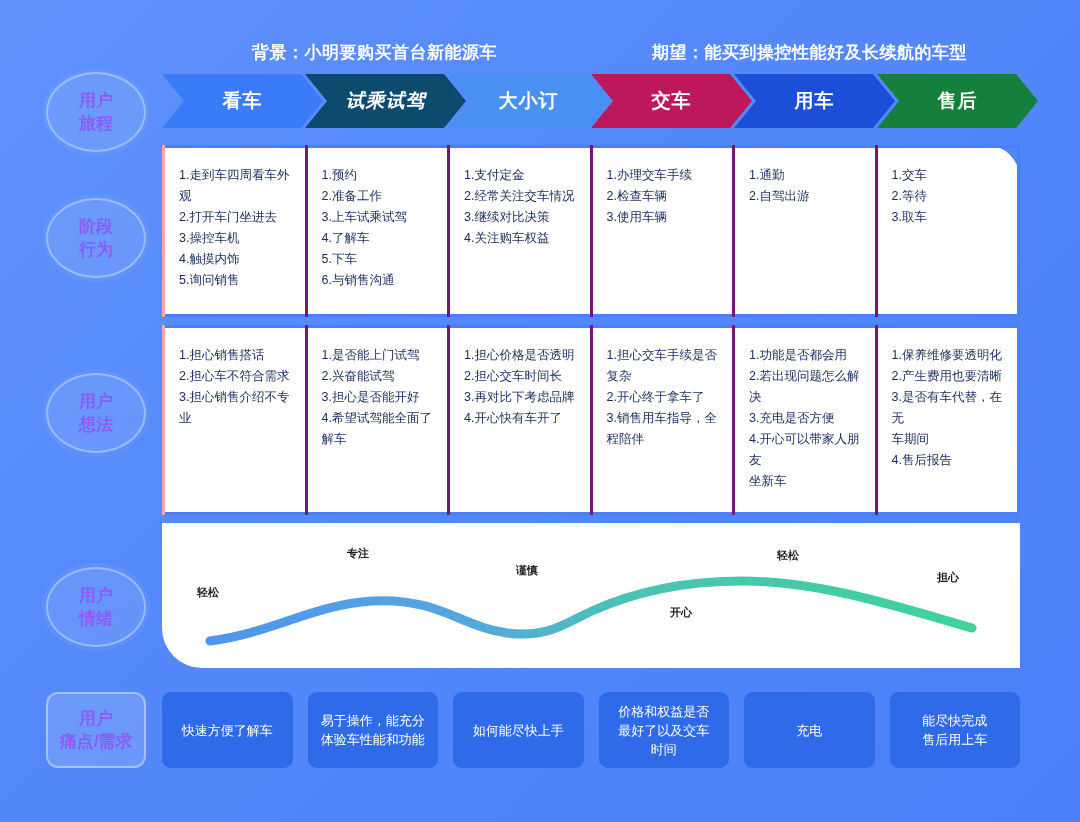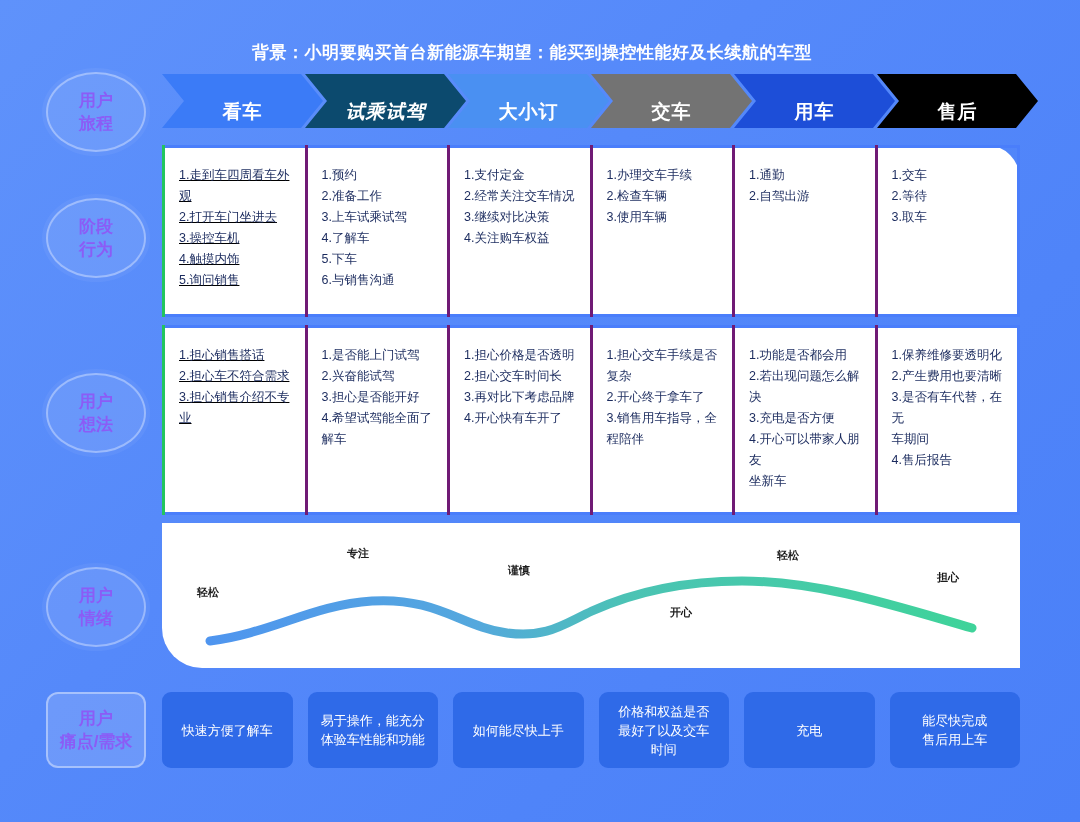--- a/index.html
+++ b/index.html
@@ -26,21 +26,21 @@
     align-items: flex-end;
   }
   .header-item {
     color: #ffffff;
     font-size: 17px;
     font-weight: bold;
     letter-spacing: 0.5px;
     white-space: nowrap;
   }
   .header-bg { margin-left: 92px; }
-  .header-exp { }
+  .header-exp { margin-left: 155px; }
 
   
   .rail-label {
     position: absolute;
     left: 46px;
     width: 100px;
     display: flex;
     align-items: center;
     justify-content: center;
     text-align: center;
@@ -87,21 +87,21 @@
     margin-right: -18px;
     clip-path: polygon(0 0, calc(100% - 22px) 0, 100% 50%, calc(100% - 22px) 100%, 0 100%, 22px 50%);
     color: #ffffff;
     font-size: 19px;
     font-weight: bold;
     letter-spacing: 1px;
   }
   .arrow:first-child {
     clip-path: polygon(0 0, calc(100% - 22px) 0, 100% 50%, calc(100% - 22px) 100%, 0 100%, 22px 50%);
   }
-  .arrow-label { position: relative; top: 11px; }
+  .arrow-label { position: relative; top: 0; }
 
   
   .panel {
     position: absolute;
     background: #ffffff;
   }
   #panel-behaviors {
     left: 162px;
     top: 145px;
     width: 858px;
@@ -131,21 +131,21 @@
     height: 100%;
     display: flex;
     box-sizing: border-box;
   }
   .cell {
     flex: 1 1 0;
     box-sizing: border-box;
     border-left: 3px solid #701a75;
     padding: 20px 10px 8px 14px;
   }
-  .cell:first-child { border-left: 3px solid #22c55e; text-decoration: underline; }
+  .cell:first-child { border-left: 3px solid #fca5a5; }
   .cell:last-child { border-right: 3px solid #4a7efb; }
   .cell-list {
     margin: 0;
     padding: 0;
     list-style: none;
   }
   .cell-list li {
     color: #1b2b5e;
     font-size: 12.5px;
     line-height: 21px;
@@ -244,27 +244,27 @@
 <div class="arrows" id="arrows">
     <div class="arrow" style="background: rgb(59, 123, 247); z-index: 10;">
       <span class="arrow-label">看车</span>
     </div>
     <div class="arrow" style="background: #0c4a6e; z-index: 9; font-style: italic;">
       <span class="arrow-label">试乘试驾</span>
     </div>
     <div class="arrow" style="background: rgb(74, 144, 242); z-index: 8;">
       <span class="arrow-label">大小订</span>
     </div>
-    <div class="arrow" style="background: #737373; z-index: 7;">
+    <div class="arrow" style="background: #be185d; z-index: 7;">
       <span class="arrow-label">交车</span>
     </div>
     <div class="arrow" style="background: #1d4ed8; z-index: 6;">
       <span class="arrow-label">用车</span>
     </div>
-    <div class="arrow" style="background: #000000; z-index: 5;">
+    <div class="arrow" style="background: #15803d; z-index: 5;">
       <span class="arrow-label">售后</span>
     </div>
   </div>
 
 <div class="panel" id="panel-behaviors">
   <div class="panel-top-border"></div>
   <div class="panel-bottom-border"></div>
   <div class="grid" id="grid-behaviors">
       <div class="cell">
         <ul class="cell-list">
@@ -381,21 +381,21 @@
         <stop offset="35%" stop-color="#54a8dd"></stop>
         <stop offset="55%" stop-color="#4bc3b4"></stop>
         <stop offset="100%" stop-color="#3fd39a"></stop>
       </linearGradient>
     </defs>
     <path id="emotion-path" d="M 48 118 C 110 110, 150 82, 210 78 C 275 74, 300 104, 345 110 C 385 115, 400 102, 430 88 C 470 70, 520 58, 580 58 C 660 58, 740 85, 810 105" fill="none" stroke="url(#curveGrad)" stroke-width="9" stroke-linecap="round"></path>
   </svg>
   <div id="emotion-label-layer">
       <div class="emotion-label" style="left: 35px; top: 62px;">轻松</div>
       <div class="emotion-label" style="left: 185px; top: 23px;">专注</div>
-      <div class="emotion-label" style="left: 346px; top: 40px; font-family: Liberation Serif, serif;">谨慎</div>
+      <div class="emotion-label" style="left: 354px; top: 40px; font-family: Liberation Serif, serif;">谨慎</div>
       <div class="emotion-label" style="left: 508px; top: 82px;">开心</div>
       <div class="emotion-label" style="left: 615px; top: 25px;">轻松</div>
       <div class="emotion-label" style="left: 775px; top: 47px;">担心</div>
     </div>
 </div>
 
 <div class="painpoints" id="painpoints">
     <div class="pain-card">快速方便了解车</div>
     <div class="pain-card">易于操作，能充分
 体验车性能和功能</div>

